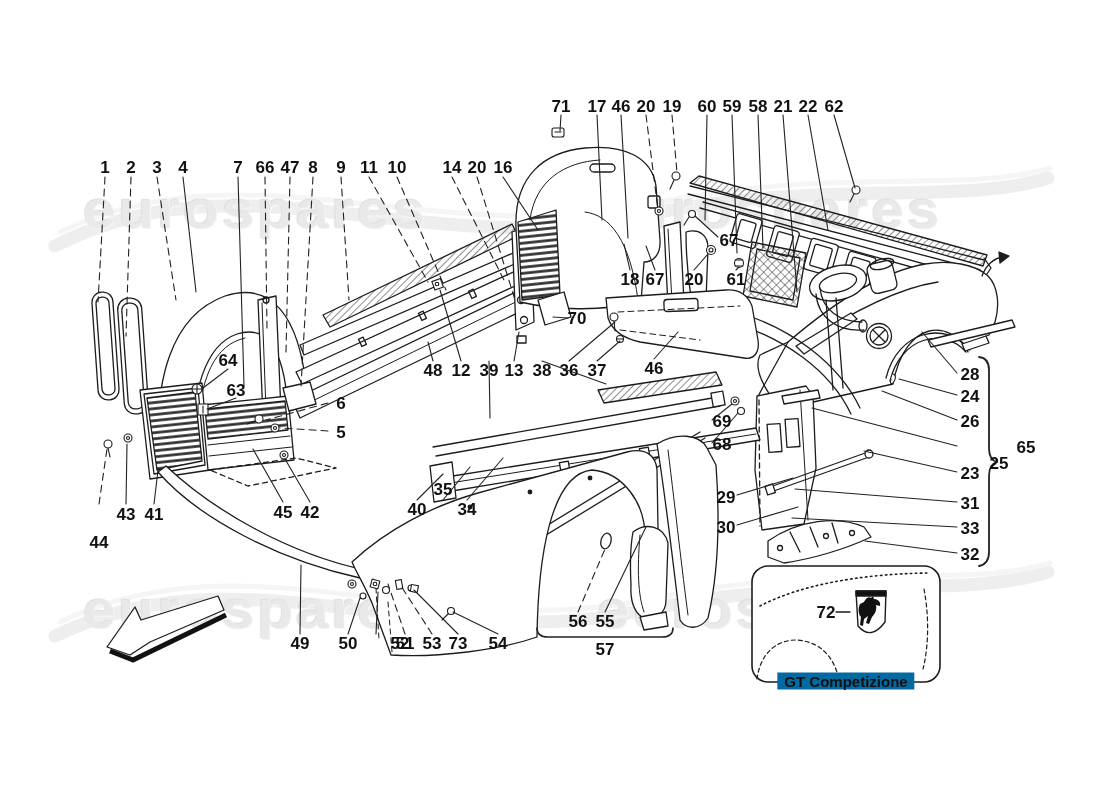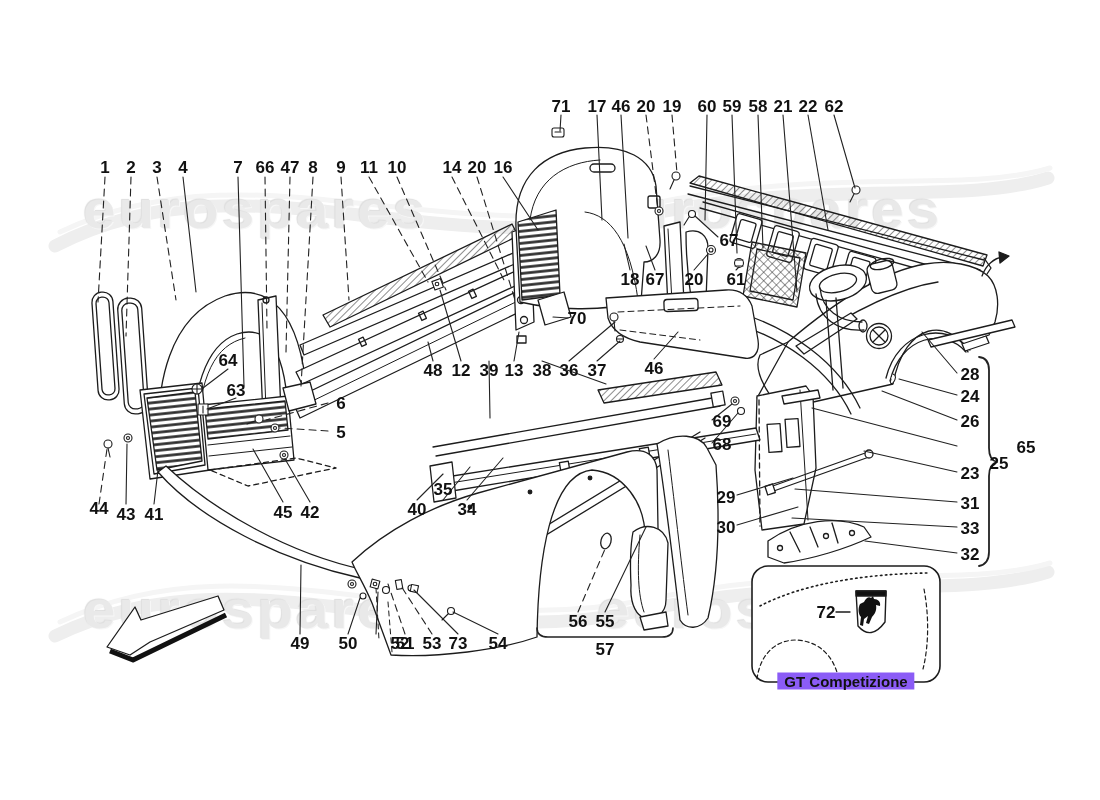--- a/index.html
+++ b/index.html
@@ -6,21 +6,21 @@
   .stage{position:relative;width:1100px;height:800px;background:#ffffff;overflow:hidden;
          font-family:"Liberation Sans",sans-serif;}
   .watermark{position:absolute;font-weight:bold;font-size:56px;letter-spacing:3px;
              color:#e9e9e9;text-shadow:1px 1px 0 #f7f7f7,-1px -1px 1px #dedede;
              transform:scale(1.04,.92);transform-origin:left top;user-select:none;white-space:nowrap;}
   #art{position:absolute;left:0;top:0;z-index:2;}
   #callouts{position:absolute;left:0;top:0;width:1100px;height:800px;z-index:3;}
   .callout{position:absolute;transform:translate(-50%,-50%);font-weight:bold;font-size:17px;
            color:#111;line-height:1;letter-spacing:0;}
   .inset-label{position:absolute;z-index:3;transform:translate(-50%,-50%);font-weight:bold;
-           font-size:15px;color:#111;background:#8b5cf6;padding:0 7px;white-space:nowrap;}
+           font-size:15px;color:#111;background:#0369a1;padding:0 7px;white-space:nowrap;}
   .wm-layer{position:absolute;inset:0;z-index:1;}
 </style>
 </head>
 <body>
 
 <div class="stage">
 
   <div class="wm-layer">
     <svg width="1100" height="800">
       <path d="M55,246 C240,150 420,262 640,216 C820,178 960,206 1048,178" fill="none" stroke="#eeeeee" stroke-width="13" stroke-linecap="round"></path>
@@ -402,21 +402,21 @@
       <div class="callout" style="left: 489px; top: 370px;">39</div>
       <div class="callout" style="left: 514px; top: 370px;">13</div>
       <div class="callout" style="left: 542px; top: 370px;">38</div>
       <div class="callout" style="left: 569px; top: 370px;">36</div>
       <div class="callout" style="left: 597px; top: 370px;">37</div>
       <div class="callout" style="left: 654px; top: 368px;">46</div>
       <div class="callout" style="left: 228px; top: 360px;">64</div>
       <div class="callout" style="left: 236px; top: 390px;">63</div>
       <div class="callout" style="left: 341px; top: 403px;">6</div>
       <div class="callout" style="left: 341px; top: 432px;">5</div>
-      <div class="callout" style="left: 99px; top: 508px;">44</div>
+      <div class="callout" style="left: 99px; top: 542px;">44</div>
       <div class="callout" style="left: 126px; top: 514px;">43</div>
       <div class="callout" style="left: 154px; top: 514px;">41</div>
       <div class="callout" style="left: 283px; top: 512px;">45</div>
       <div class="callout" style="left: 310px; top: 512px;">42</div>
       <div class="callout" style="left: 417px; top: 509px;">40</div>
       <div class="callout" style="left: 443px; top: 489px;">35</div>
       <div class="callout" style="left: 467px; top: 509px;">34</div>
       <div class="callout" style="left: 300px; top: 643px;">49</div>
       <div class="callout" style="left: 348px; top: 643px;">50</div>
       <div class="callout" style="left: 376px; top: 643px; margin-left: 24px;">52</div>

